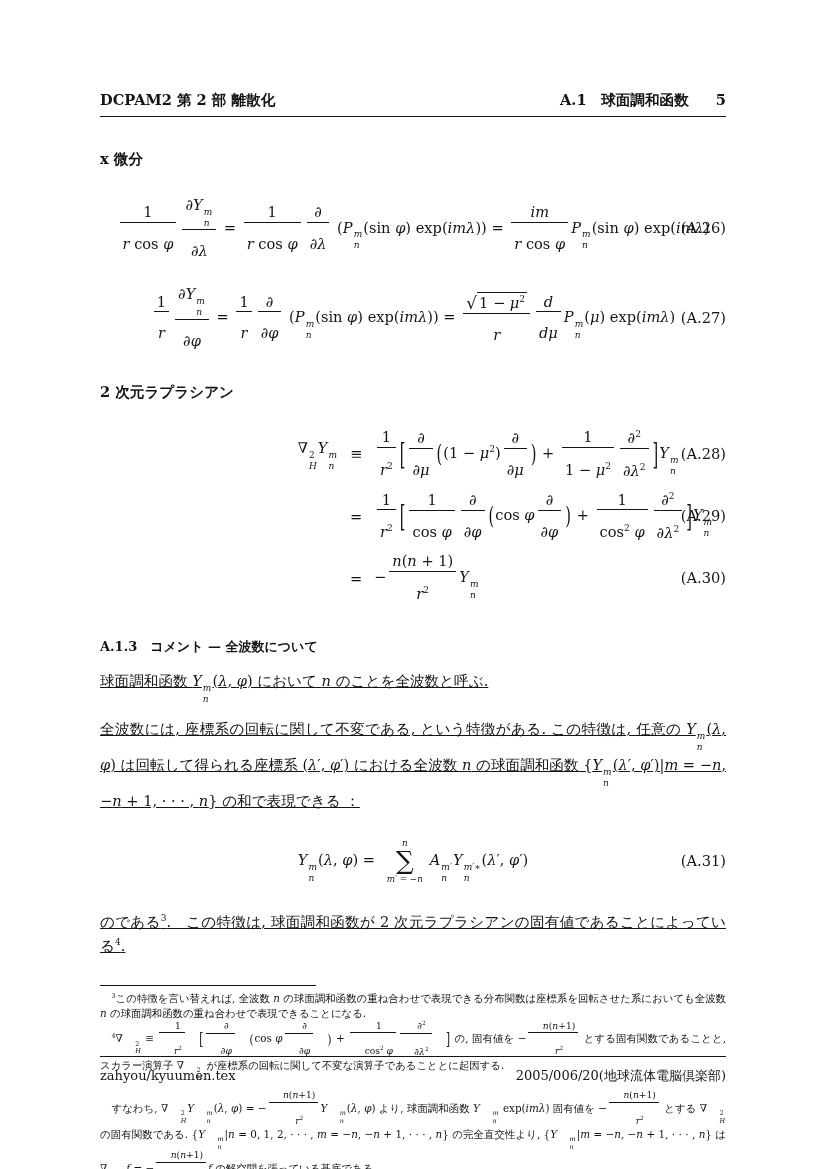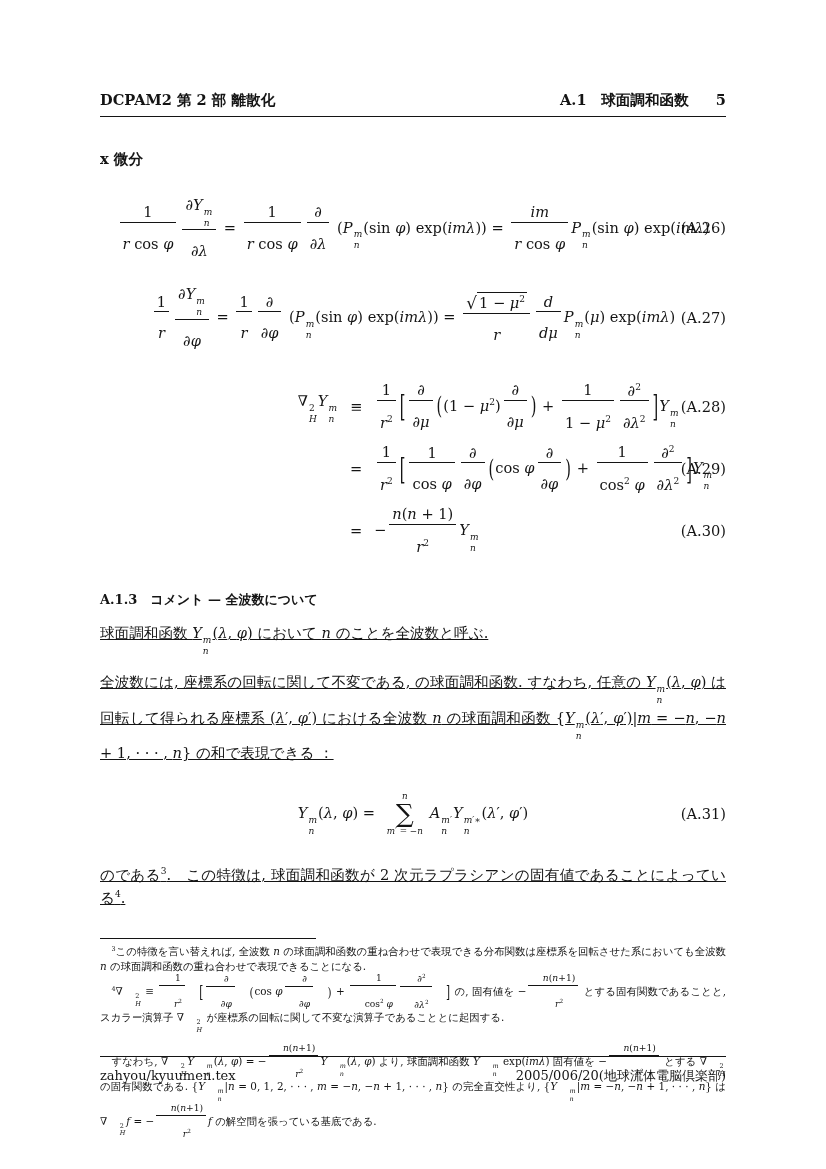--- a/index.html
+++ b/index.html
@@ -108,20 +108,21 @@
           </span><span class="mx">(sin </span><span class="mi">φ</span><span class="mx">) exp(</span><span class="mi">imλ</span><span class="mx">)) = </span><span class="frac"><span class="num"><span class="sqrt">
                 <span class="rad">√</span>
                 <span class="sqrt-arg"><span class="mx">1 − </span><span class="mi">μ</span><sup class="msup">2</sup></span>
               </span></span><span class="den"><span class="mi">r</span></span></span><span class="frac"><span class="num"><span class="mi">d</span></span><span class="den"><span class="mi">dμ</span></span></span><span class="mi">P</span><span class="ss">
             <span class="ss-t mi">m</span>
             <span class="ss-b mi">n</span>
           </span><span class="mx">(</span><span class="mi">μ</span><span class="mx">) exp(</span><span class="mi">imλ</span><span class="mx">)</span></span>
       <span class="tag">(A.27)</span>
     </div>
 
+    <div class="subhead">2 次元ラプラシアン</div>
 
     <div class="eqarray">
       <div class="eqrow">
         <span class="lhs"><span class="mx">∇</span><span class="ss">
               <span class="ss-t">2</span>
               <span class="ss-b mi">H</span>
             </span><span class="mi">Y</span><span class="ss">
               <span class="ss-t mi">m</span>
               <span class="ss-b mi">n</span>
             </span></span>
@@ -151,21 +152,21 @@
         <span class="tag">(A.30)</span>
       </div>
     </div>
 
     <h2 class="section">A.1.3　コメント — 全波数について</h2>
 
     <p class="para"><span class="mx">球面調和函数 </span><span class="mi">Y</span><span class="ss">
           <span class="ss-t mi">m</span>
           <span class="ss-b mi">n</span>
         </span><span class="mx">(</span><span class="mi">λ</span><span class="mx">, </span><span class="mi">φ</span><span class="mx">) において </span><span class="mi">n</span><span class="mx"> のことを全波数と呼ぶ.</span></p>
-    <p class="para"><span class="mx">全波数には, 座標系の回転に関して不変である, の球面調和函数. すなわち, 任意の </span><span class="mi">Y</span><span class="ss">
+    <p class="para"><span class="mx">全波数には, 座標系の回転に関して不変である, という特徴がある. この特徴は, 任意の </span><span class="mi">Y</span><span class="ss">
           <span class="ss-t mi">m</span>
           <span class="ss-b mi">n</span>
         </span><span class="mx">(</span><span class="mi">λ</span><span class="mx">, </span><span class="mi">φ</span><span class="mx">) は回転して得られる座標系 (</span><span class="mi">λ</span><span class="mx">′, </span><span class="mi">φ</span><span class="mx">′) における全波数 </span><span class="mi">n</span><span class="mx"> の球面調和函数 {</span><span class="mi">Y</span><span class="ss">
           <span class="ss-t mi">m</span>
           <span class="ss-b mi">n</span>
         </span><span class="mx">(</span><span class="mi">λ</span><span class="mx">′, </span><span class="mi">φ</span><span class="mx">′)|</span><span class="mi">m</span><span class="mx"> = −</span><span class="mi">n</span><span class="mx">, −</span><span class="mi">n</span><span class="mx"> + 1, · · · , </span><span class="mi">n</span><span class="mx">} の和で表現できる ：</span></p>
 
     <div class="disp">
       <span class="eq-body"><span class="mi">Y</span><span class="ss">
             <span class="ss-t mi">m</span>

